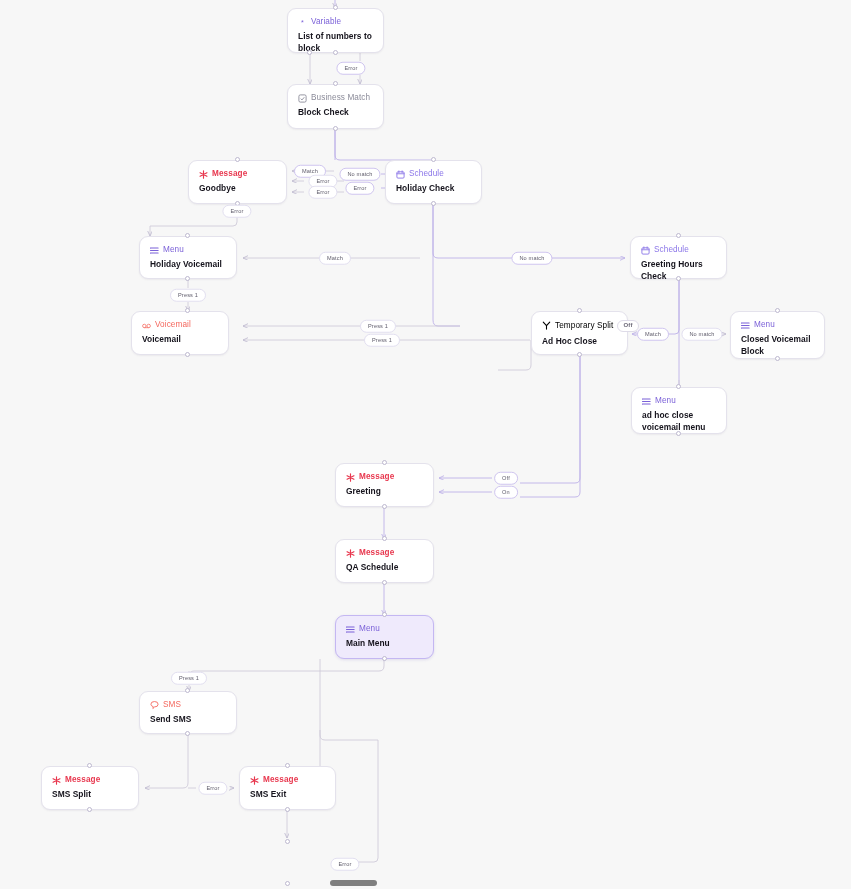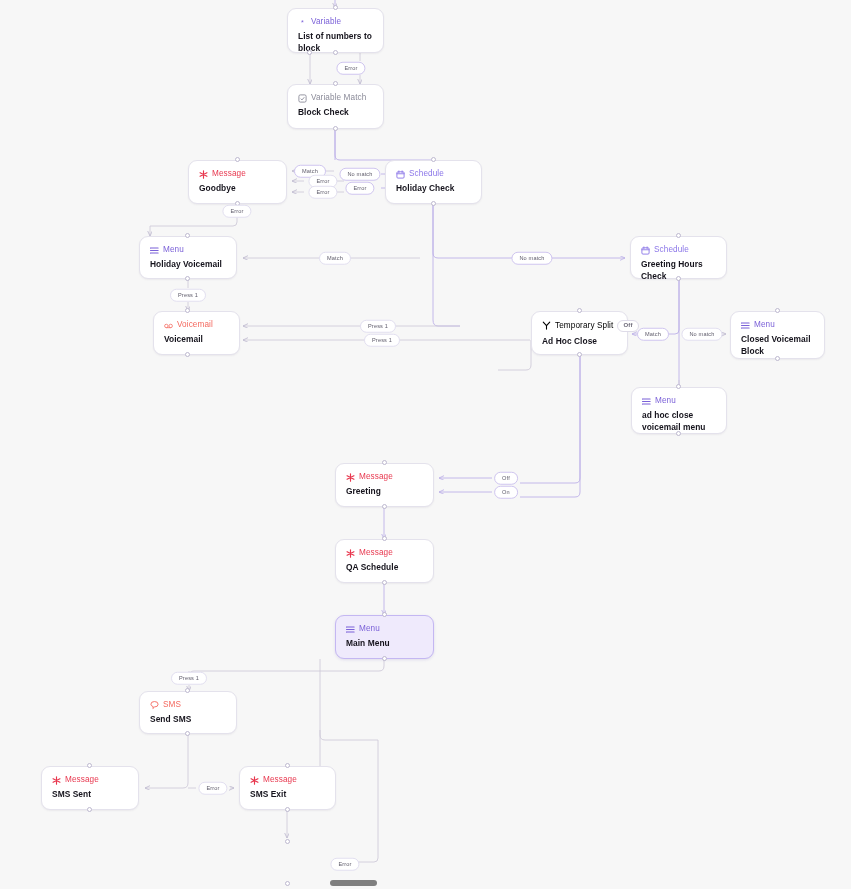--- a/index.html
+++ b/index.html
@@ -49,21 +49,21 @@
     color: #15131c;
     line-height: 11.5px;
     letter-spacing: 0.05px;
   }
   .ic { display:inline-flex; align-items:center; justify-content:center; width:9px; height:9px; flex:0 0 9px; }
   .ic svg { display:block; }
 
   
   .cat-variable { color: #7b61d8; }
   .cat-variable-match { color: #8b8b99; }
-  .cat-message { color: #e8384f; }
+  .cat-message { color: #e8384f; font-weight: bold; }
   .cat-schedule { color: #8b76e8; }
   .cat-menu { color: #7b61d8; }
   .cat-voicemail { color: #f4685e; }
   .cat-sms { color: #f4685e; }
   .cat-exit { color: #4a8a54; }
 
   .badge-off {
     margin-left: auto;
     font-size: 6px;
     font-weight: bold;
@@ -219,21 +219,21 @@
     <div class="port" style="left: 332.5px; top: 5px;"></div>
     <div class="port" style="left: 332.5px; top: 50px;"></div>
     <div class="node" style="left: 287px; top: 84px; width: 97px; height: 45px;">
       <div class="node-head cat-variable-match">
         <span class="ic">
           <svg viewBox="0 0 10 10" width="9" height="9">
             <rect x="1" y="1" width="8" height="8" rx="1.6" fill="none" stroke="currentColor" stroke-width="1"></rect>
             <path d="M3 5.2 L4.4 6.6 L7 3.6" fill="none" stroke="currentColor" stroke-width="1"></path>
           </svg>
         </span>
-        <span>Variable Match</span>
+        <span>Business Match</span>
       </div>
       <div class="node-title">Block Check</div>
     </div>
     <div class="port" style="left: 332.5px; top: 81px;"></div>
     <div class="port" style="left: 332.5px; top: 126px;"></div>
     <div class="node" style="left: 188px; top: 160px; width: 99px; height: 44px;">
       <div class="node-head cat-message">
         <span class="ic">
           <svg viewBox="0 0 10 10" width="9" height="9">
             <path d="M5 0.8 V9.2 M1.2 3 L8.8 7 M8.8 3 L1.2 7" stroke="currentColor" stroke-width="1.3" stroke-linecap="round"></path>
@@ -282,21 +282,21 @@
             <rect x="1" y="2" width="8" height="7" rx="1.2" fill="none" stroke="currentColor" stroke-width="1"></rect>
             <path d="M1 4.2 H9 M3.2 1 V3 M6.8 1 V3" stroke="currentColor" stroke-width="1" stroke-linecap="round"></path>
           </svg>
         </span>
         <span>Schedule</span>
       </div>
       <div class="node-title">Greeting Hours Check</div>
     </div>
     <div class="port" style="left: 675.5px; top: 233px;"></div>
     <div class="port" style="left: 675.5px; top: 276px;"></div>
-    <div class="node" style="left: 153px; top: 311px; width: 87px; height: 44px;">
+    <div class="node" style="left: 131px; top: 311px; width: 98px; height: 44px;">
       <div class="node-head cat-voicemail">
         <span class="ic">
           <svg viewBox="0 0 12 10" width="10" height="9">
             <circle cx="3.1" cy="5.6" r="2.3" fill="none" stroke="currentColor" stroke-width="1"></circle>
             <circle cx="8.9" cy="5.6" r="2.3" fill="none" stroke="currentColor" stroke-width="1"></circle>
             <path d="M3.1 7.9 H8.9" stroke="currentColor" stroke-width="1"></path>
           </svg>
         </span>
         <span>Voicemail</span>
       </div>
@@ -407,21 +407,21 @@
     <div class="port" style="left: 185px; top: 731px;"></div>
     <div class="node" style="left: 41px; top: 766px; width: 98px; height: 44px;">
       <div class="node-head cat-message">
         <span class="ic">
           <svg viewBox="0 0 10 10" width="9" height="9">
             <path d="M5 0.8 V9.2 M1.2 3 L8.8 7 M8.8 3 L1.2 7" stroke="currentColor" stroke-width="1.3" stroke-linecap="round"></path>
           </svg>
         </span>
         <span>Message</span>
       </div>
-      <div class="node-title">SMS Sent</div>
+      <div class="node-title">SMS Split</div>
     </div>
     <div class="port" style="left: 87px; top: 763px;"></div>
     <div class="port" style="left: 87px; top: 807px;"></div>
     <div class="node" style="left: 239px; top: 766px; width: 97px; height: 44px;">
       <div class="node-head cat-message">
         <span class="ic">
           <svg viewBox="0 0 10 10" width="9" height="9">
             <path d="M5 0.8 V9.2 M1.2 3 L8.8 7 M8.8 3 L1.2 7" stroke="currentColor" stroke-width="1.3" stroke-linecap="round"></path>
           </svg>
         </span>

